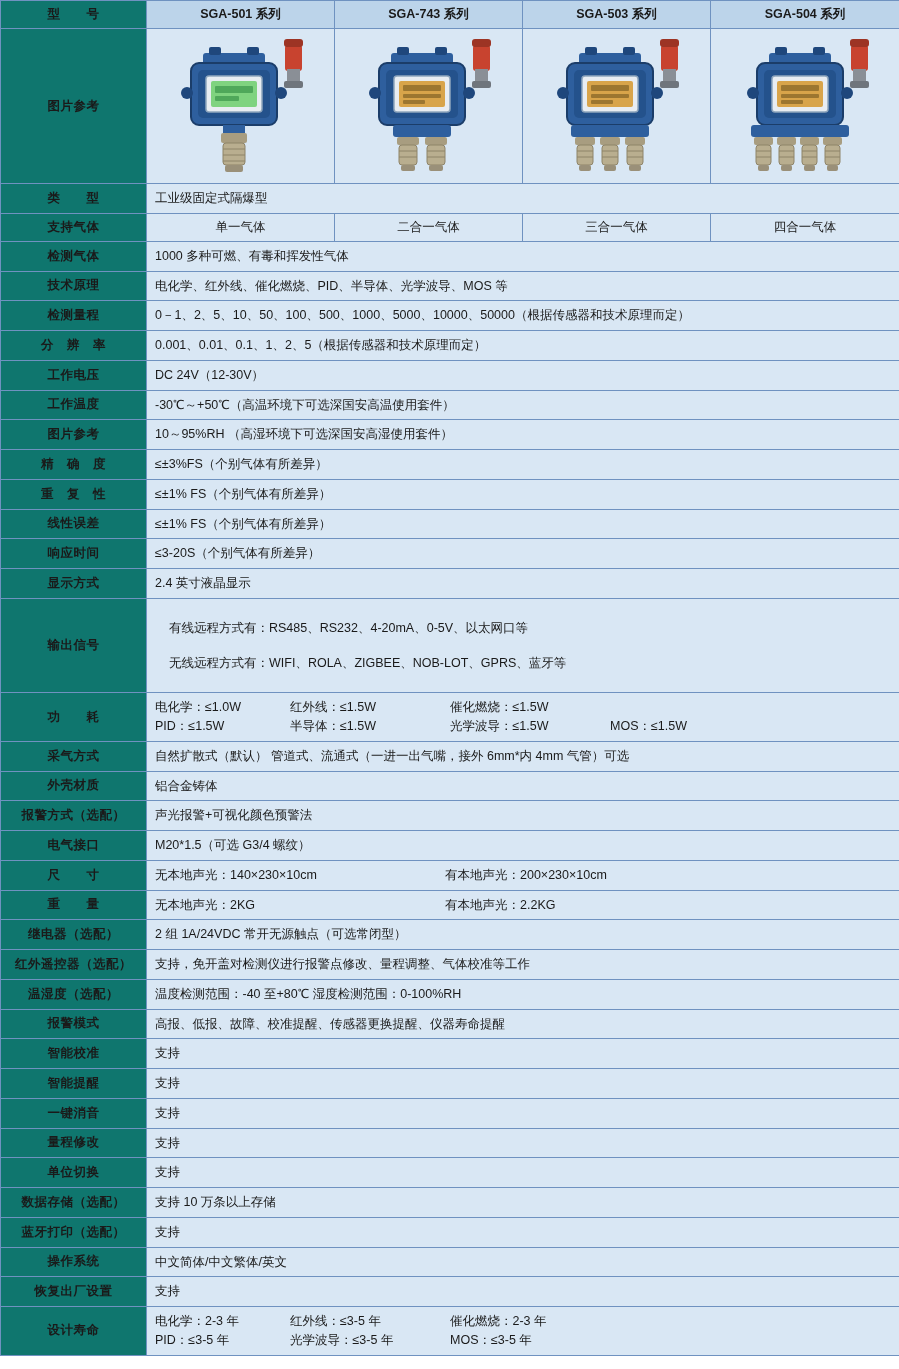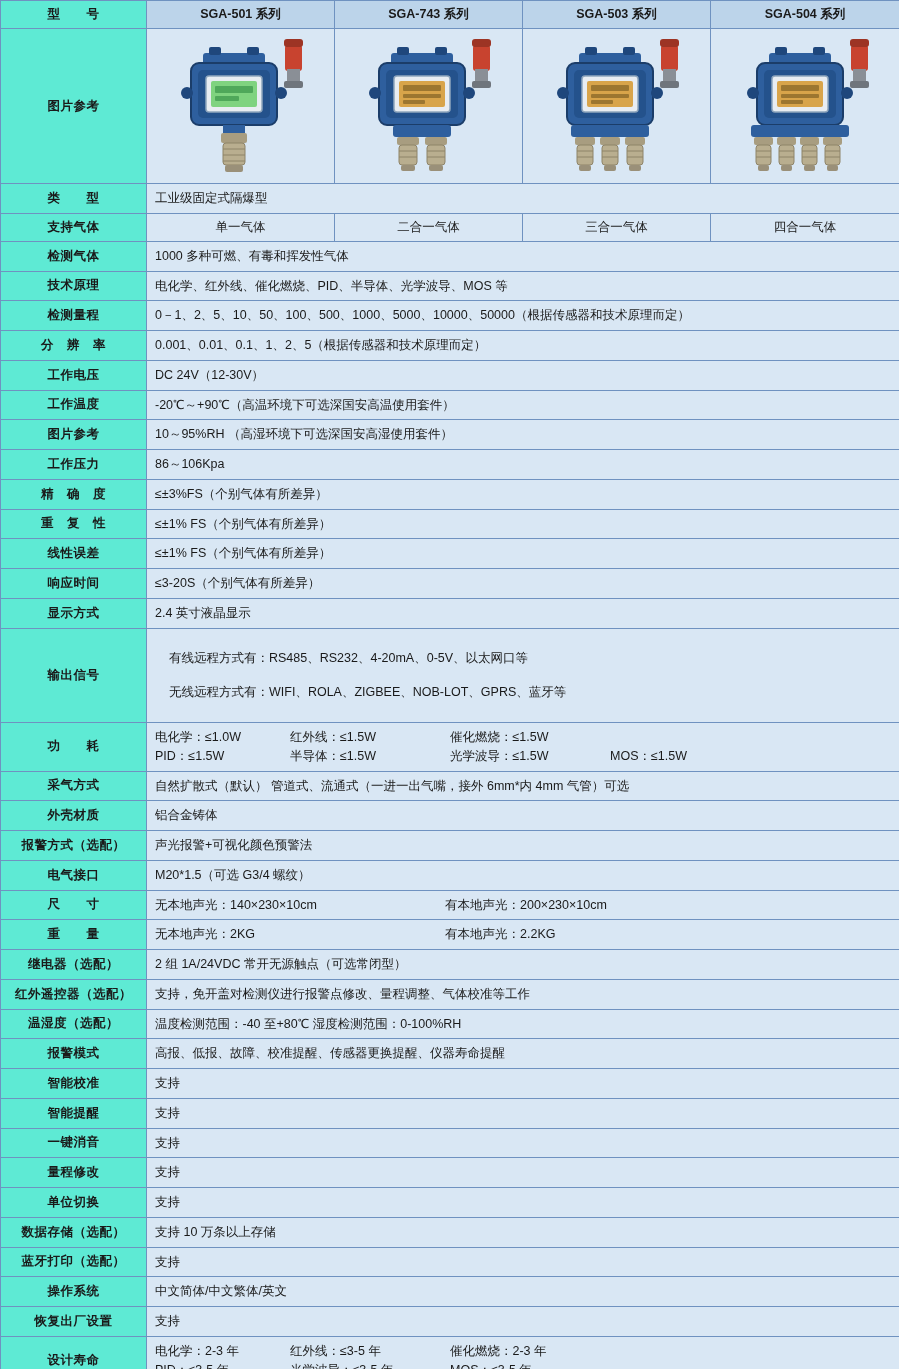--- a/index.html
+++ b/index.html
@@ -21,21 +21,21 @@
   }
   table.spec td {
     border: 1px solid #6f92c0;
     vertical-align: middle;
     font-size: 12.5px;
     color: #1a1a1a;
   }
   
   td.lbl {
     width: 146px;
-    background: #5eead4;
+    background: #0f766e;
     text-align: center;
     font-weight: bold;
     font-size: 13px;
     color: #12314f;
     padding: 4px 2px;
     letter-spacing: 0.5px;
   }
   td.val {
     background: #d9e7f4;
     padding: 5px 8px;
@@ -308,32 +308,28 @@
   </tr>
 
 
   <tr>
     <td class="lbl">工作电压</td>
     <td class="val" colspan="4">DC 24V（12-30V）</td>
   </tr>
 
   <tr>
     <td class="lbl">工作温度</td>
-    <td class="val" colspan="4">-20℃～+90℃（高温环境下可选深国安高温使用套件）</td>
+    <td class="val" colspan="4">-30℃～+50℃（高温环境下可选深国安高温使用套件）</td>
   </tr>
 
   <tr>
     <td class="lbl">图片参考</td>
     <td class="val" colspan="4">10～95%RH     （高湿环境下可选深国安高湿使用套件）</td>
   </tr>
 
-  <tr>
-    <td class="lbl">工作压力</td>
-    <td class="val" colspan="4">86～106Kpa</td>
-  </tr>
 
   <tr>
     <td class="lbl">精　确　度</td>
     <td class="val" colspan="4">≤±3%FS（个别气体有所差异）</td>
   </tr>
 
   <tr>
     <td class="lbl">重　复　性</td>
     <td class="val" colspan="4">≤±1% FS（个别气体有所差异）</td>
   </tr>

